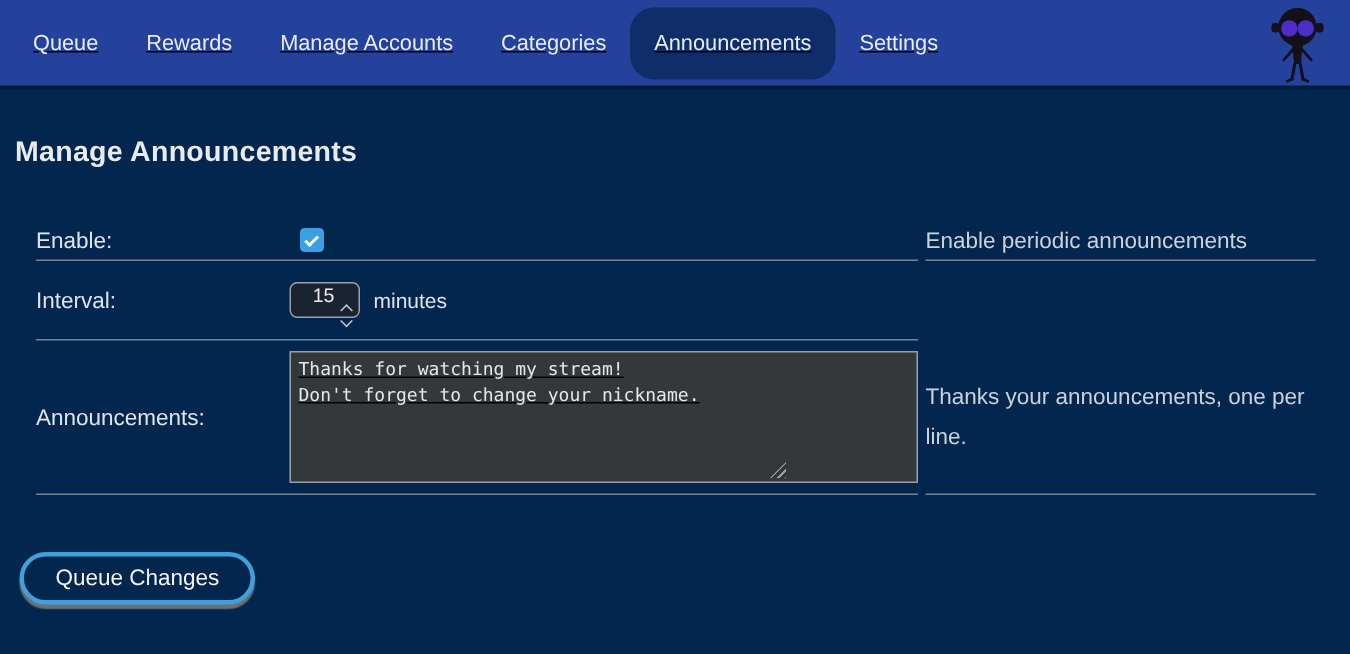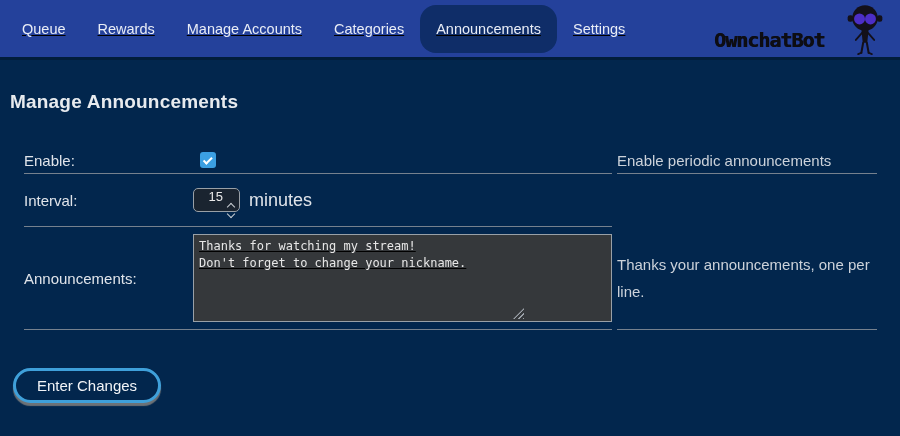--- a/index.html
+++ b/index.html
@@ -122,21 +122,21 @@
     outline: none;
     color: #e9e9e9;
     font-size: 13px;
     font-family: "Liberation Sans", sans-serif;
     padding-left: 5px;
   }
   .spinner { display: flex; flex-direction: column; gap: 3px; margin-left: auto; margin-right: 5px; cursor: pointer; }
   .chev { width: 6px; height: 6px; border-left: 1.5px solid #c7cdd3; border-top: 1.5px solid #c7cdd3; }
   .chev.up { transform: rotate(45deg); }
   .chev.down { transform: rotate(225deg); margin-top: -2px; }
-  .suffix { font-size: 18px; color: #e0e4ea; margin-left: 9px; }
+  .suffix { font-size: 14px; color: #e0e4ea; margin-left: 9px; }
 
   
   .ta-wrap { position: relative; width: 333px; text-decoration: underline; }
   .announce-ta {
     display: block;
     width: 419px; height: 88px;
     background: #35383b;
     color: #e7e7e7;
     border: 1px solid #99a0a7;
     font-family: "DejaVu Sans Mono", monospace;
@@ -180,21 +180,20 @@
   
   <div class="topnav">
     <a class="nav-item">Queue</a>
     <a class="nav-item">Rewards</a>
     <a class="nav-item">Manage Accounts</a>
     <a class="nav-item">Categories</a>
     <a class="nav-item active">Announcements</a>
     <a class="nav-item">Settings</a>
 
     <div class="logo">
-      <span class="brand-text">OwnchatBot</span>
       <svg class="robot" width="42" height="56" viewBox="0 0 46 58">
         <rect x="4" y="14" width="6" height="7" rx="2.5" fill="#13101a"></rect>
         <rect x="36" y="14" width="6" height="7" rx="2.5" fill="#13101a"></rect>
         <circle cx="23" cy="17" r="14" fill="#13101a"></circle>
         <circle cx="17" cy="18" r="6" style="fill:var(--robot_eye,#4c2ec6)"></circle>
         <circle cx="29" cy="18" r="6" style="fill:var(--robot_eye,#4c2ec6)"></circle>
         <path d="M19 29 L27 29 L25.5 44 L20.5 44 Z" fill="#13101a"></path>
         <path d="M20 33 L13 41 M26 33 L33 41" stroke="#13101a" stroke-width="2" fill="none" stroke-linecap="round"></path>
         <path d="M21 44 L19 55 M25 44 L27 55" stroke="#13101a" stroke-width="2.2" fill="none" stroke-linecap="round"></path>
         <path d="M19 55 L15.5 56.5 M27 55 L30.5 56.5" stroke="#13101a" stroke-width="2" fill="none" stroke-linecap="round"></path>
@@ -246,15 +245,15 @@
             <span class="resize-handle"></span>
           </span>
         </div>
       </div>
       <div class="fdesc">Thanks your announcements, one per line.</div>
     </div>
 
   </div>
 
   
-  <button class="save-btn">Enter Changes</button>
+  <button class="save-btn">Queue Changes</button>
 
 </div>
 
 </body></html>

